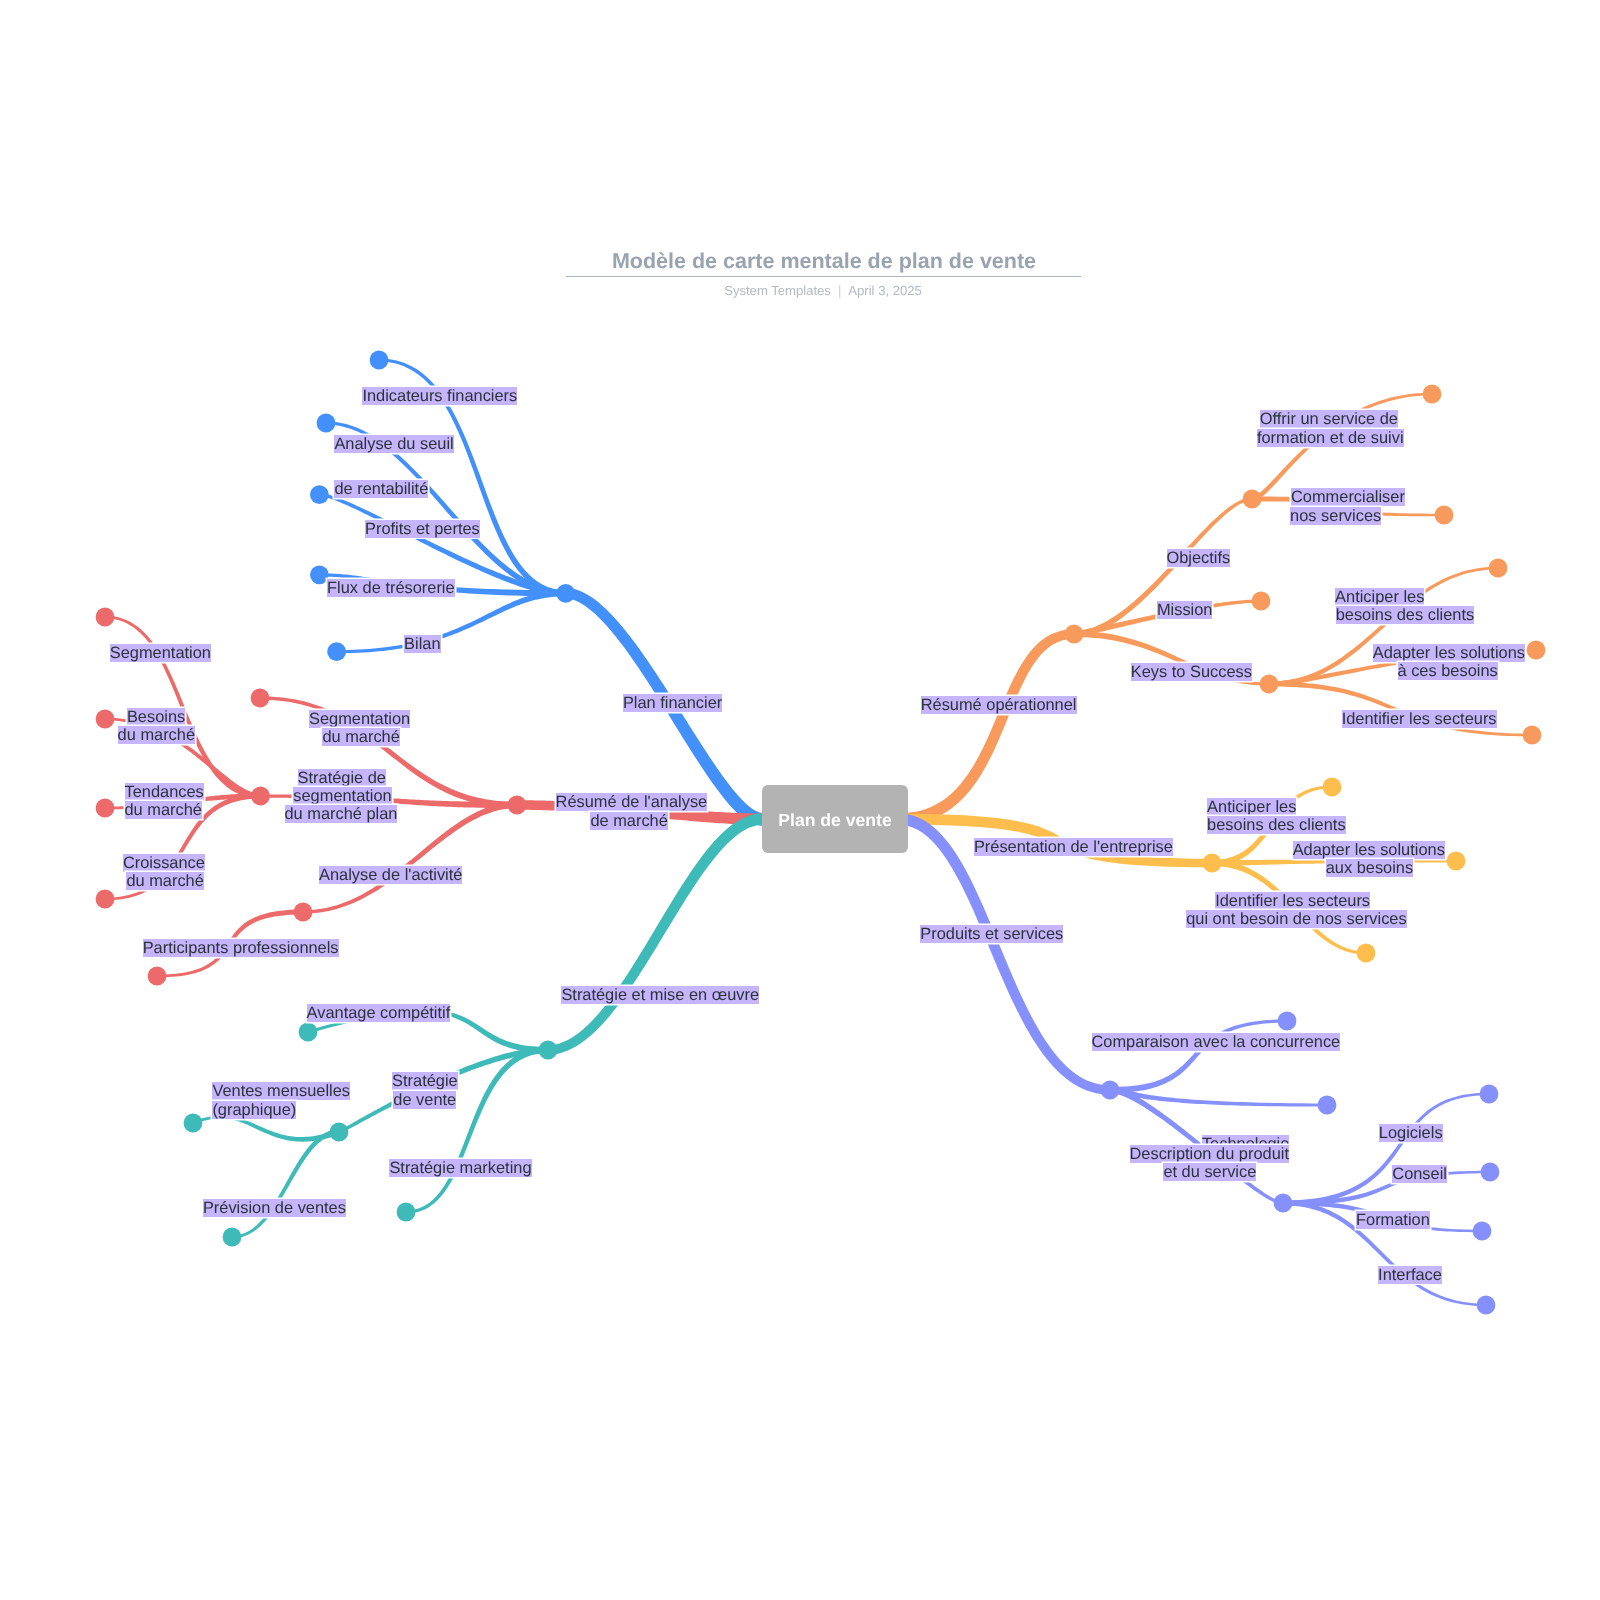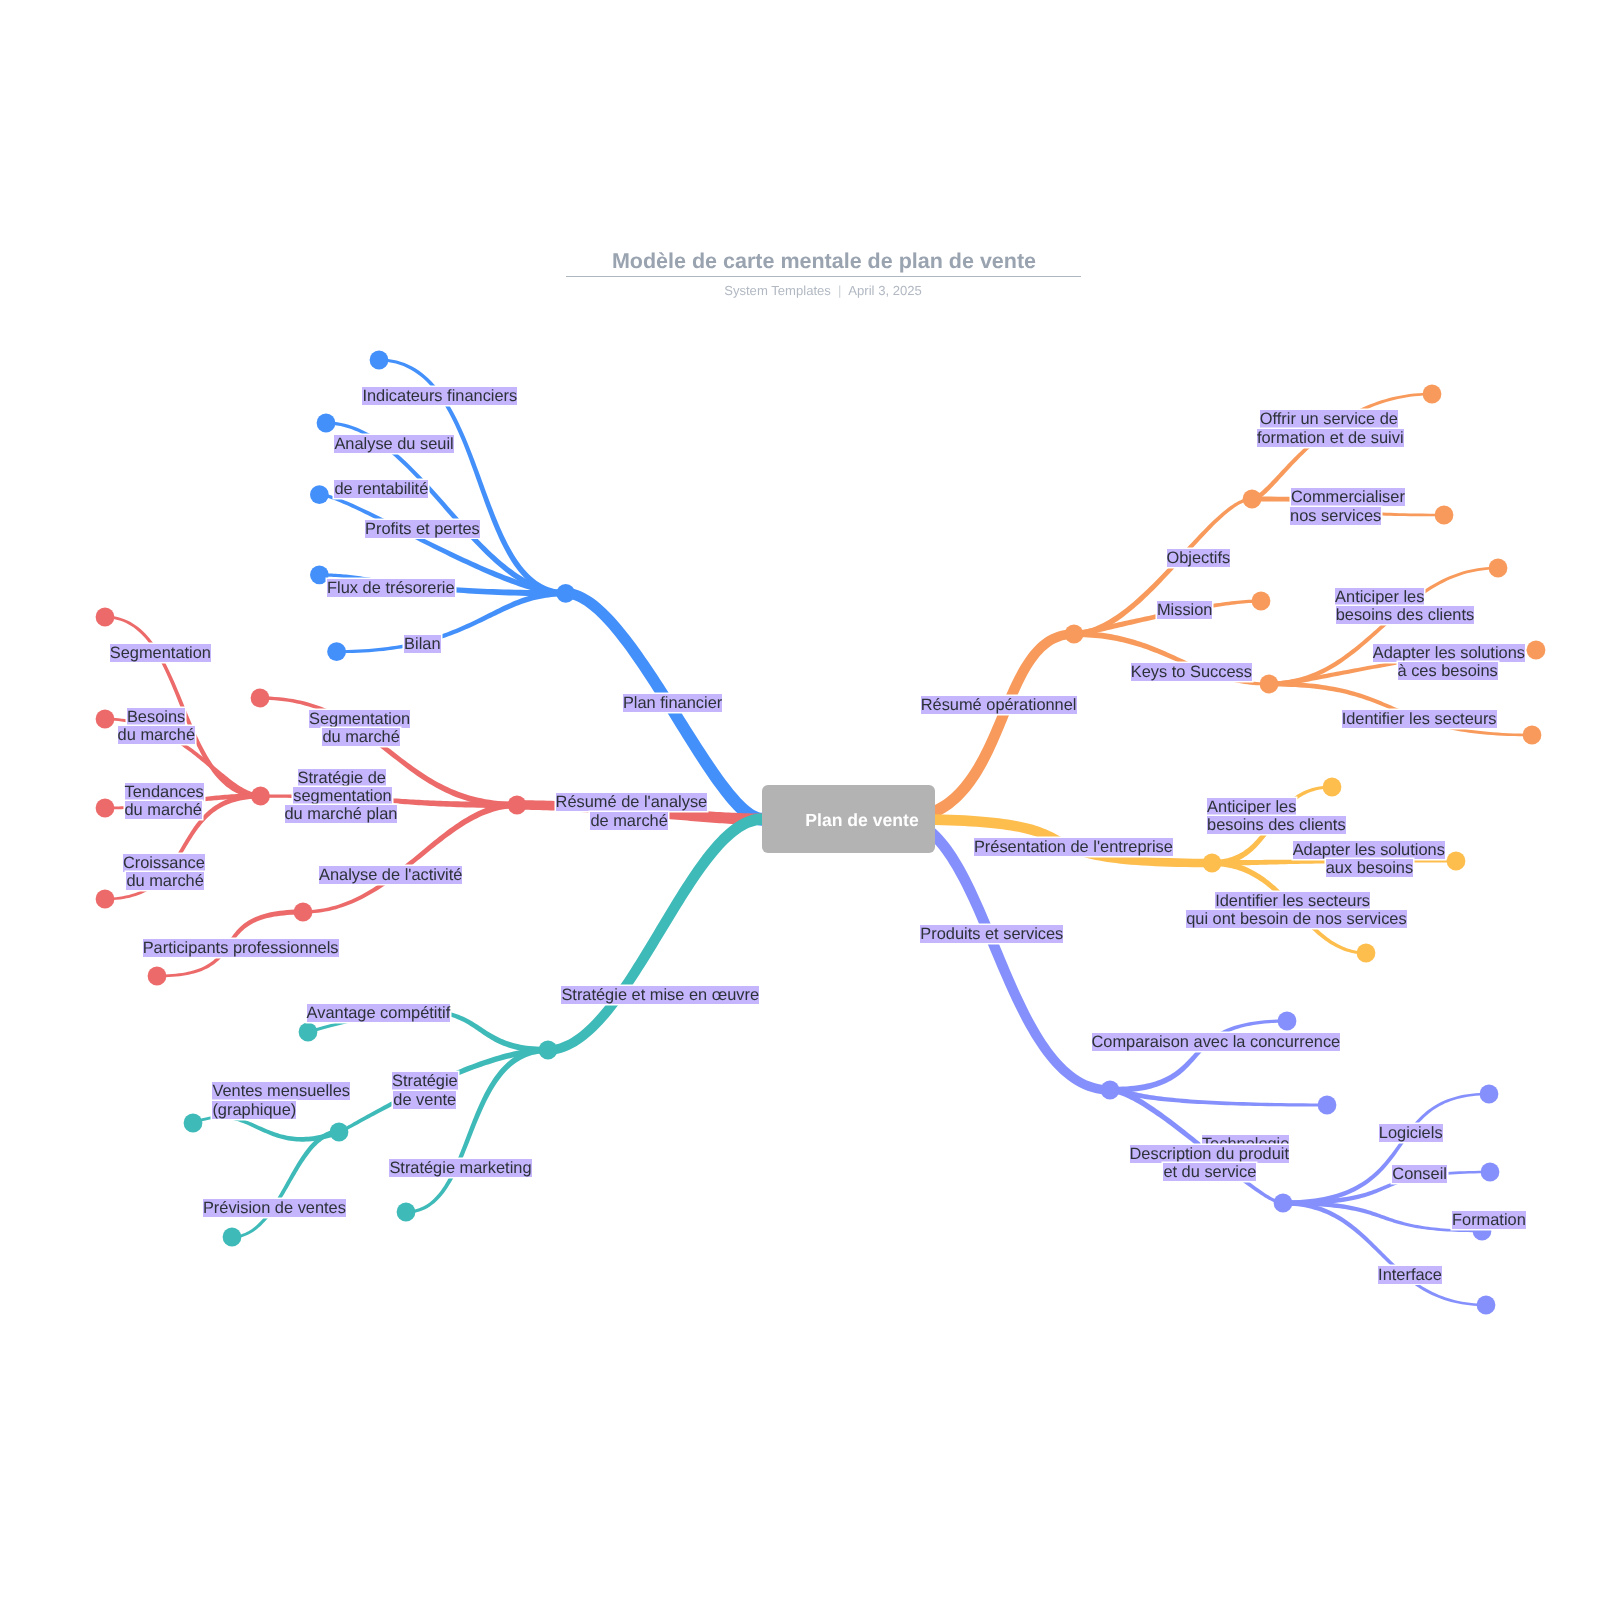--- a/index.html
+++ b/index.html
@@ -151,21 +151,21 @@
       <div class="node-label" style="left: 0px; top: 0px;"><div style="position: absolute; left: 973.9px; top: 839.2px;"><span>Présentation de l'entreprise</span></div></div>
       <div class="node-label" style="left: 0px; top: 0px;"><div style="position: absolute; left: 1207.1px; top: 799.2px;"><span>Anticiper les</span></div><div style="position: absolute; left: 1207.1px; top: 817.4px;"><span>besoins des clients</span></div></div>
       <div class="node-label" style="left: 0px; top: 0px;"><div style="position: absolute; left: 1292.7px; top: 841.8px;"><span>Adapter les solutions</span></div><div style="position: absolute; left: 1325.7px; top: 860px;"><span>aux besoins</span></div></div>
       <div class="node-label" style="left: 0px; top: 0px;"><div style="position: absolute; left: 1215.2px; top: 893.2px;"><span>Identifier les secteurs</span></div><div style="position: absolute; left: 1186.2px; top: 911.4px;"><span>qui ont besoin de nos services</span></div></div>
       <div class="node-label" style="left: 0px; top: 0px;"><div style="position: absolute; left: 920.3px; top: 925.7px;"><span>Produits et services</span></div></div>
       <div class="node-label" style="left: 0px; top: 0px;"><div style="position: absolute; left: 1091.5px; top: 1033.7px;"><span>Comparaison avec la concurrence</span></div></div>
       <div class="node-label" style="left: 0px; top: 0px;"><div style="position: absolute; left: 1201.9px; top: 1096.2px; margin-top: 40px;"><span>Technologie</span></div></div>
       <div class="node-label" style="left: 0px; top: 0px;"><div style="position: absolute; left: 1129.5px; top: 1146px;"><span>Description du produit</span></div><div style="position: absolute; left: 1163.4px; top: 1164.2px;"><span>et du service</span></div></div>
       <div class="node-label" style="left: 0px; top: 0px;"><div style="position: absolute; left: 1378.8px; top: 1125.2px;"><span>Logiciels</span></div></div>
       <div class="node-label" style="left: 0px; top: 0px;"><div style="position: absolute; left: 1392.3px; top: 1166px;"><span>Conseil</span></div></div>
-      <div class="node-label" style="left: 0px; top: 0px;"><div style="position: absolute; left: 1452px; top: 1211.8px;"><span>Formation</span></div></div>
+      <div class="node-label" style="left: 0px; top: 0px;"><div style="position: absolute; left: 1356px; top: 1211.8px;"><span>Formation</span></div></div>
       <div class="node-label" style="left: 0px; top: 0px;"><div style="position: absolute; left: 1378.1px; top: 1266.5px;"><span>Interface</span></div></div>
     </div>
 
-  <div class="root-box" id="rootbox" style="left: 762px; top: 785.3px; width: 146px; height: 68.4px; padding-left: 27px;">
+  <div class="root-box" id="rootbox" style="left: 762px; top: 785.3px; width: 146px; height: 68.4px;">
       <span>Plan de vente</span>
     </div>
 
 </div>
 
 </body></html>

